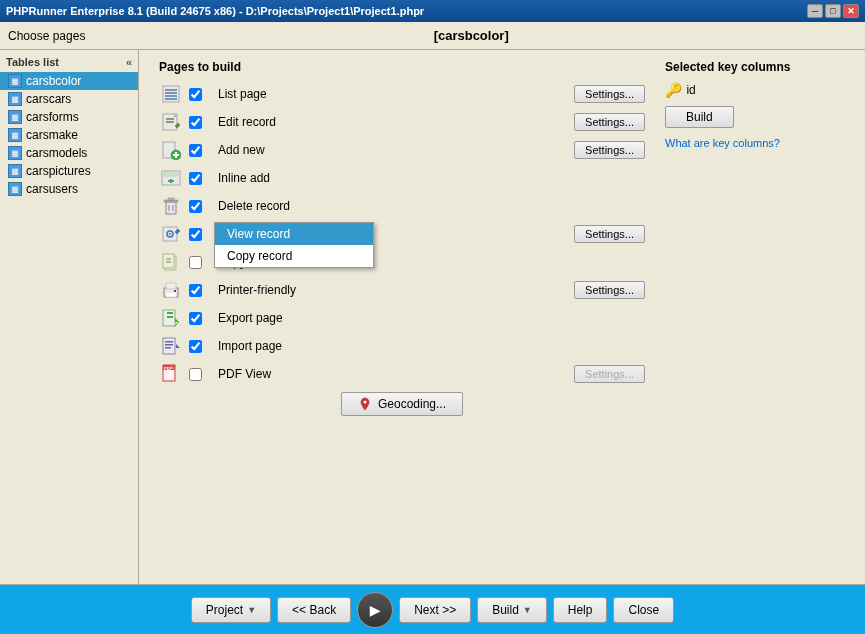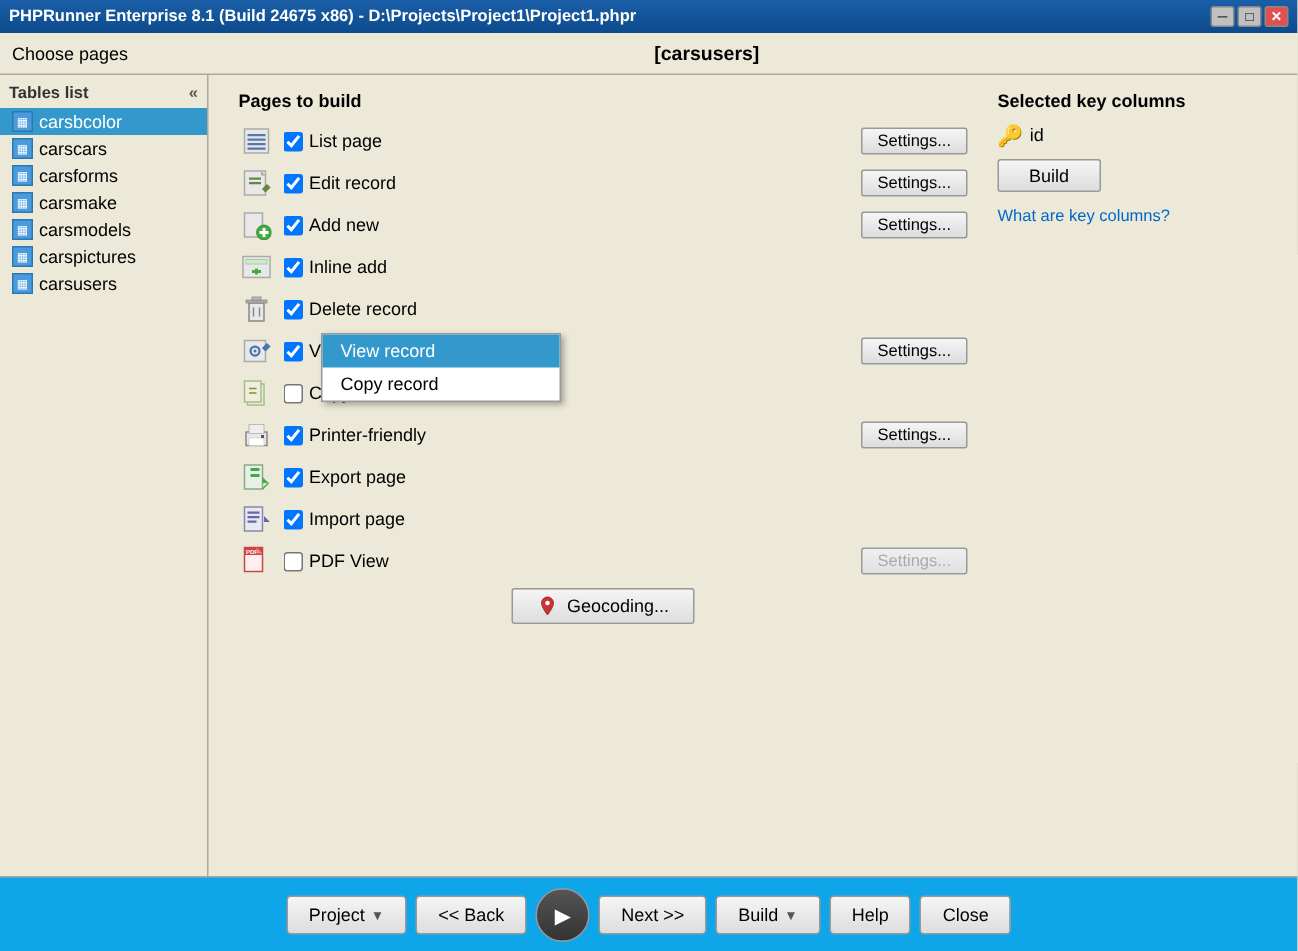--- a/index.html
+++ b/index.html
@@ -166,21 +166,21 @@
       justify-content: center;
       flex-shrink: 0;
     }
     .page-icon svg {
       width: 20px;
       height: 20px;
     }
     .page-checkbox {
       display: flex;
       align-items: flex-end;
-      gap: 4px;
+      gap: 16px;
       font-size: 12px;
       color: #000;
     }
     .page-checkbox input[type="checkbox"] {
       margin: 0;
     }
     .settings-btn {
       margin-left: auto;
       background: linear-gradient(to bottom, #f5f5f5, #ddd);
       border: 1px solid #999;
@@ -328,21 +328,21 @@
     <div class="title-btn">─</div>
     <div class="title-btn">□</div>
     <div class="title-btn close">✕</div>
   </div>
 </div>
 
 <div class="main-window">
 
   <div class="top-bar">
     <span class="top-bar-left">Choose pages</span>
-    <span class="top-bar-center">[carsusers]</span>
+    <span class="top-bar-center">[carsbcolor]</span>
   </div>
 
   <div class="content-area">
 
     <div class="sidebar">
       <div class="sidebar-header">
         <span>Tables list</span>
         <span class="sidebar-collapse">«</span>
       </div>
       <div class="sidebar-item selected">

